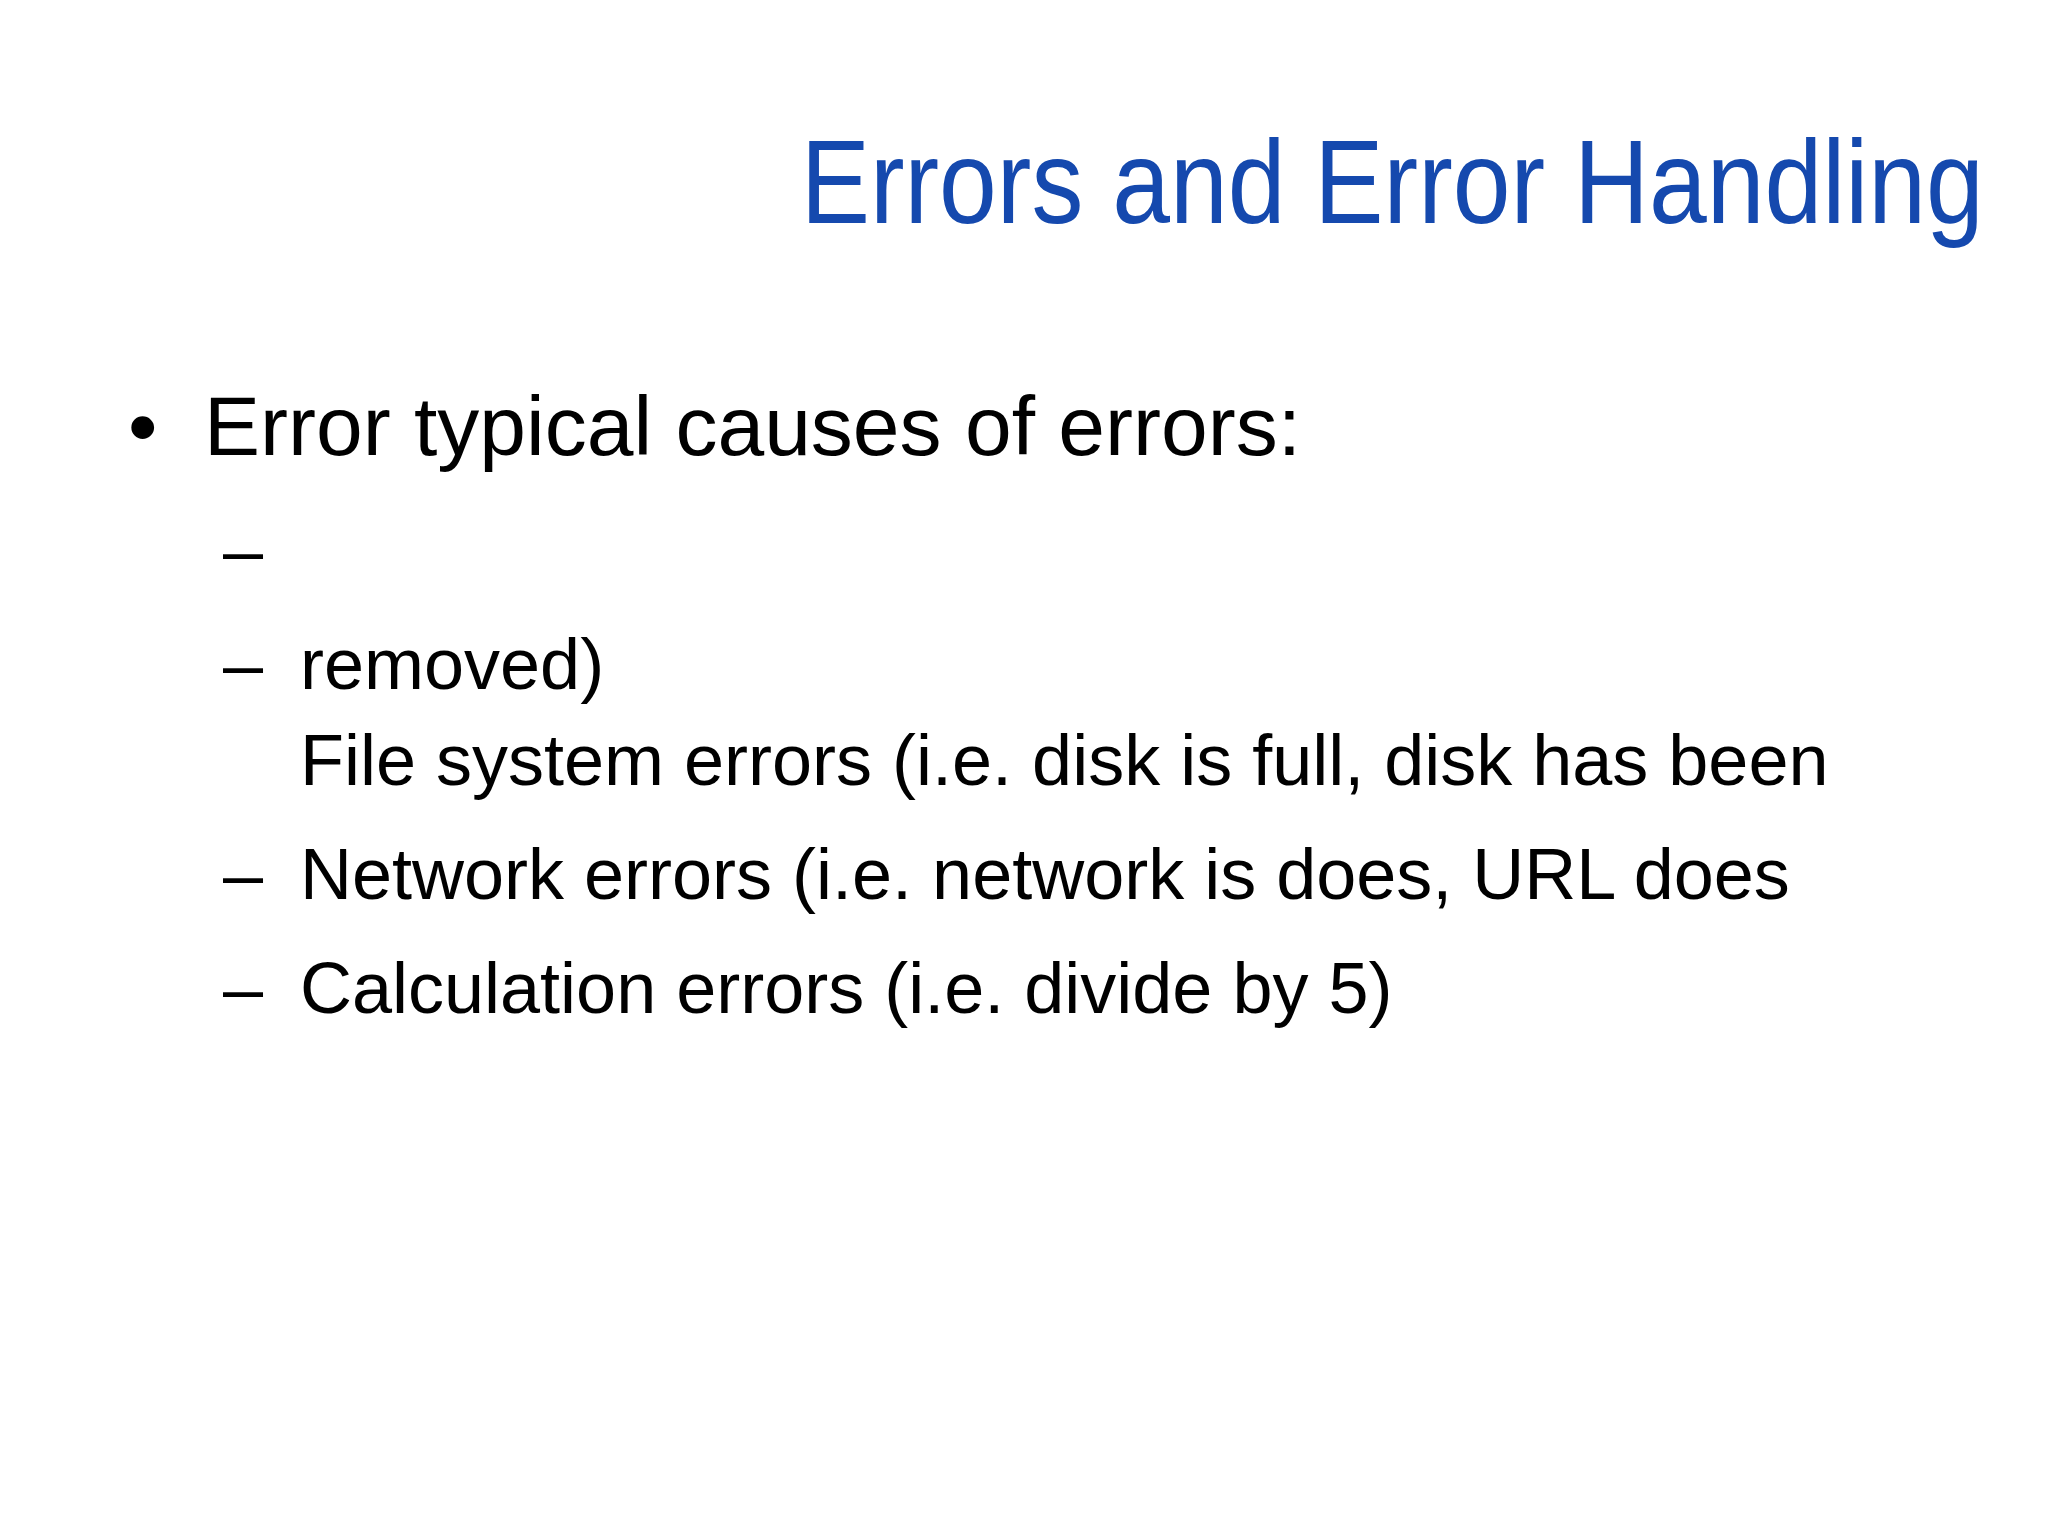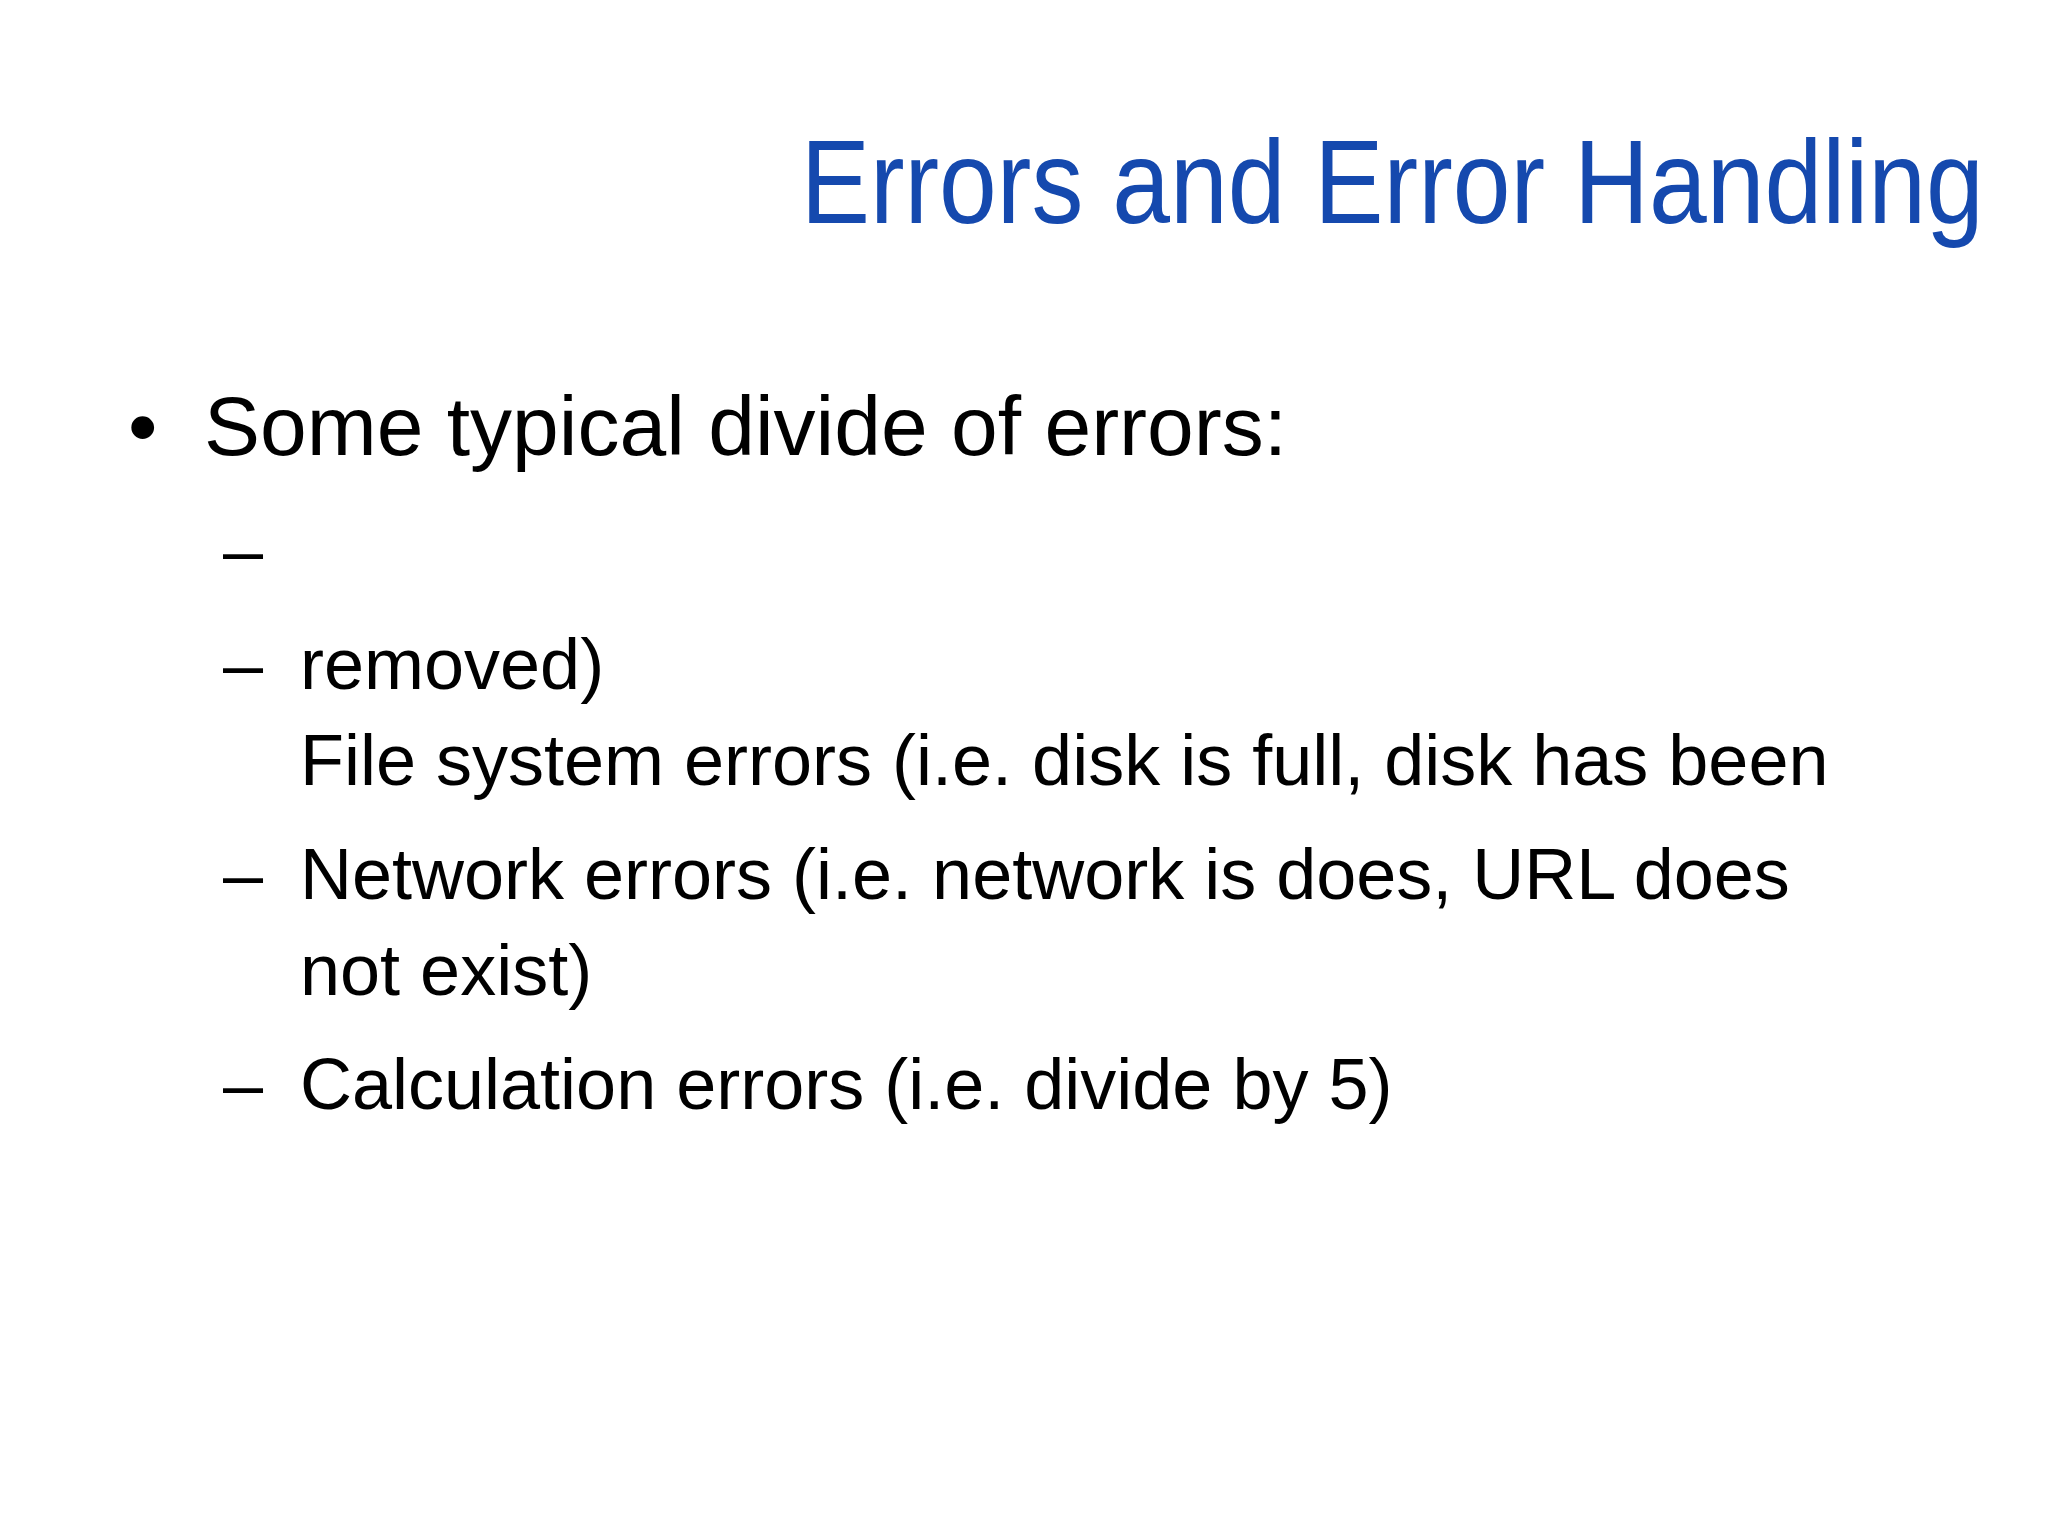--- a/index.html
+++ b/index.html
@@ -62,42 +62,41 @@
 <div class="slide" style="background: rgb(255, 255, 255);">
 
   <h1 class="title" style="color: rgb(21, 73, 174);">
     <span class="tspan">Errors and Error Handling</span>
   </h1>
 
   <div class="content">
 
     <div class="li1">
       <span class="marker">•</span>
-      <div class="t">Some typical divide of errors:</div>
+      <div class="t">Error typical causes of errors:</div>
     </div>
 
     <div class="li2">
       <span class="marker">–</span>
       <div class="t">
       </div>
     </div>
 
     <div class="li2">
       <span class="marker">–</span>
       <div class="t">
         <span class="line">removed)</span>
         <span class="line">File system errors (i.e. disk is full, disk has been</span>
       </div>
     </div>
 
     <div class="li2">
       <span class="marker">–</span>
       <div class="t">
         <span class="line">Network errors (i.e. network is does, URL does</span>
-        <span class="line">not exist)</span>
       </div>
     </div>
 
     <div class="li2">
       <span class="marker">–</span>
       <div class="t">
         <span class="line">Calculation errors (i.e. divide by 5)</span>
       </div>
     </div>
 

